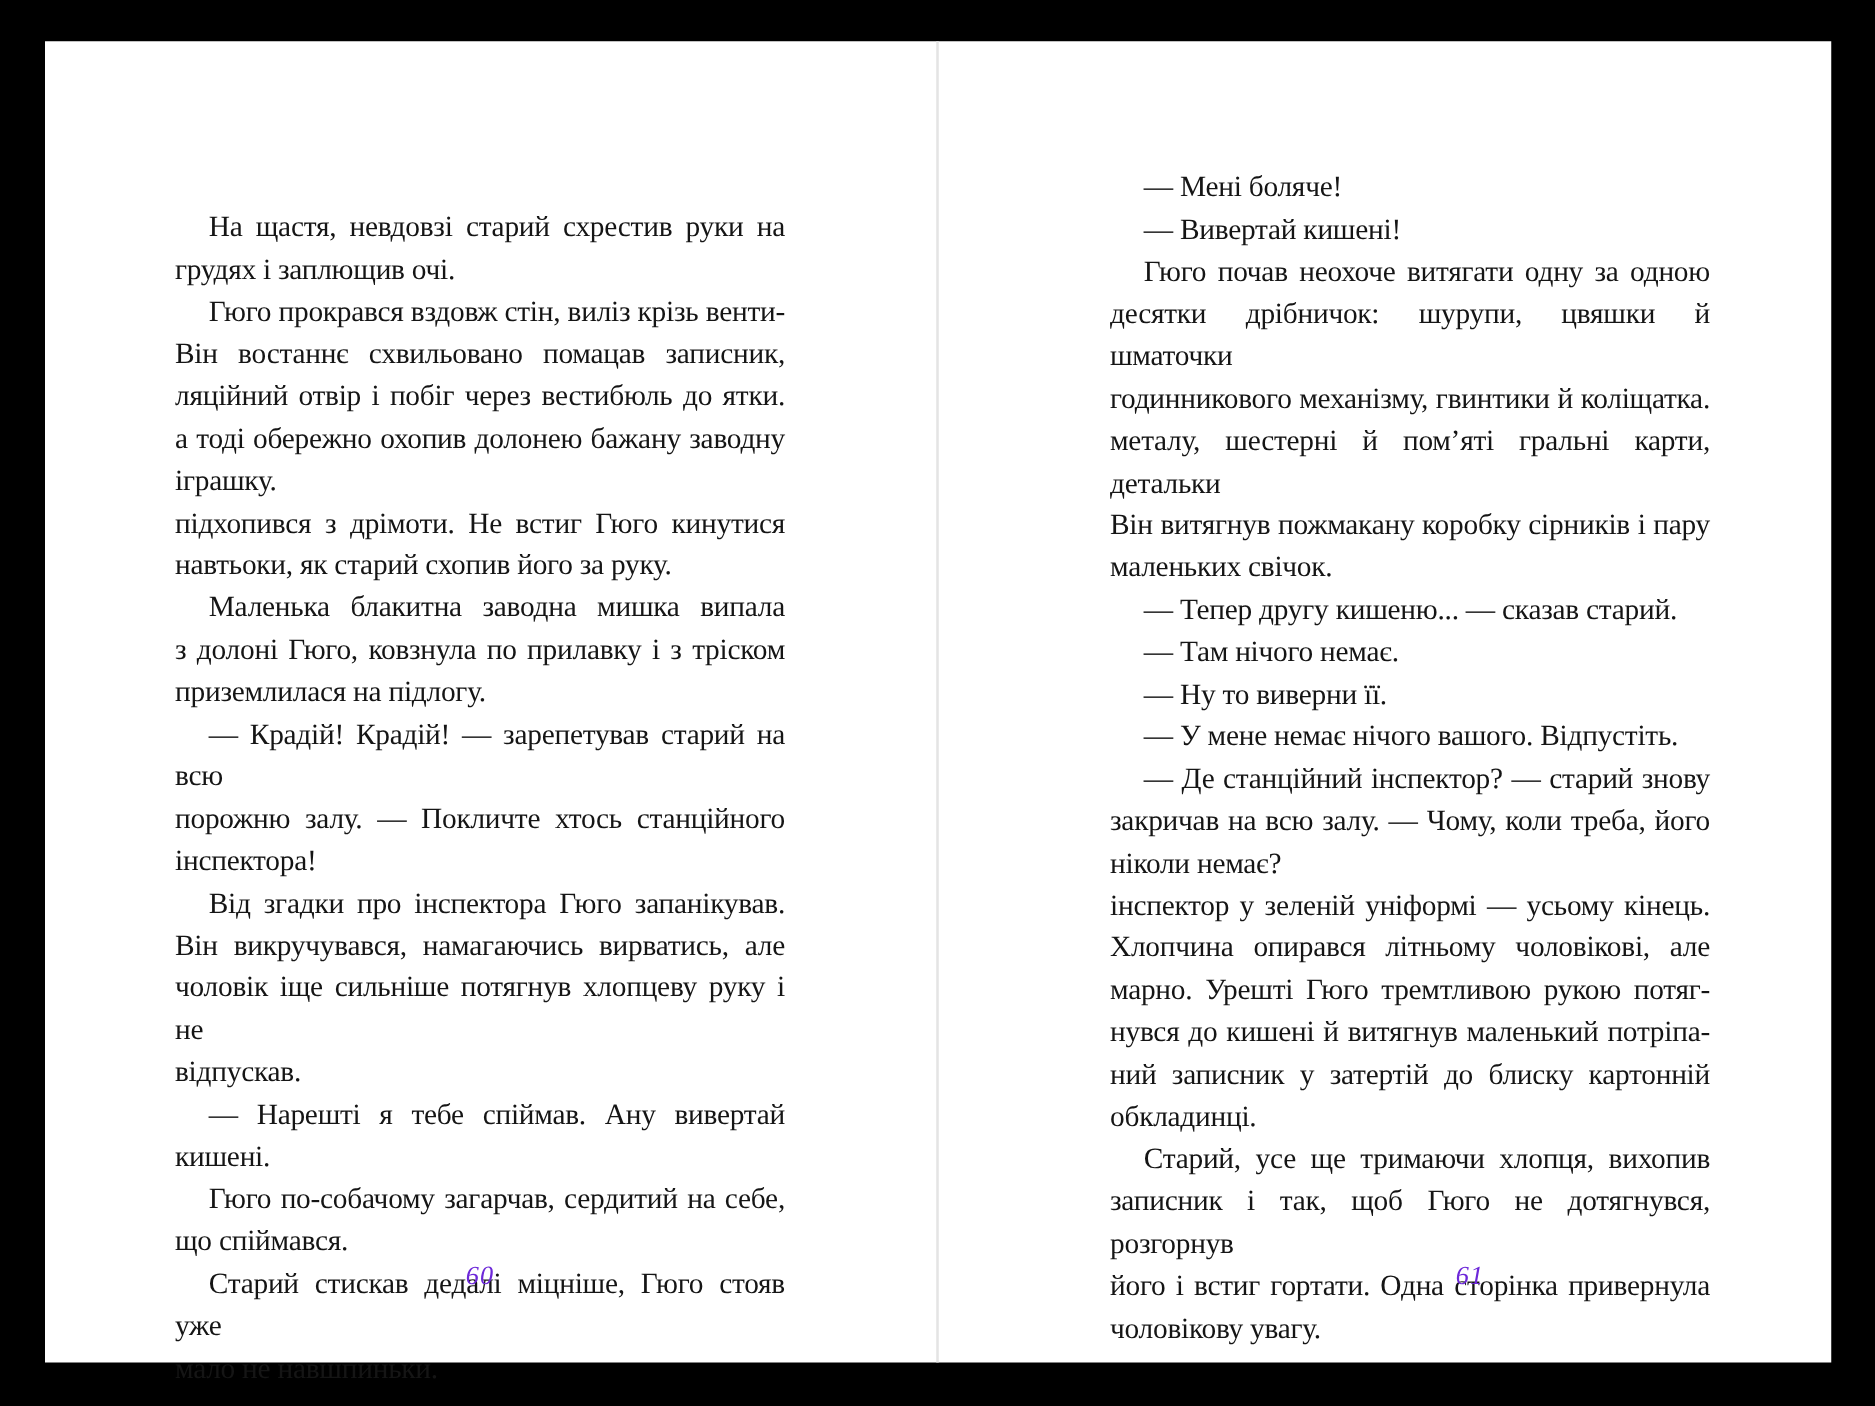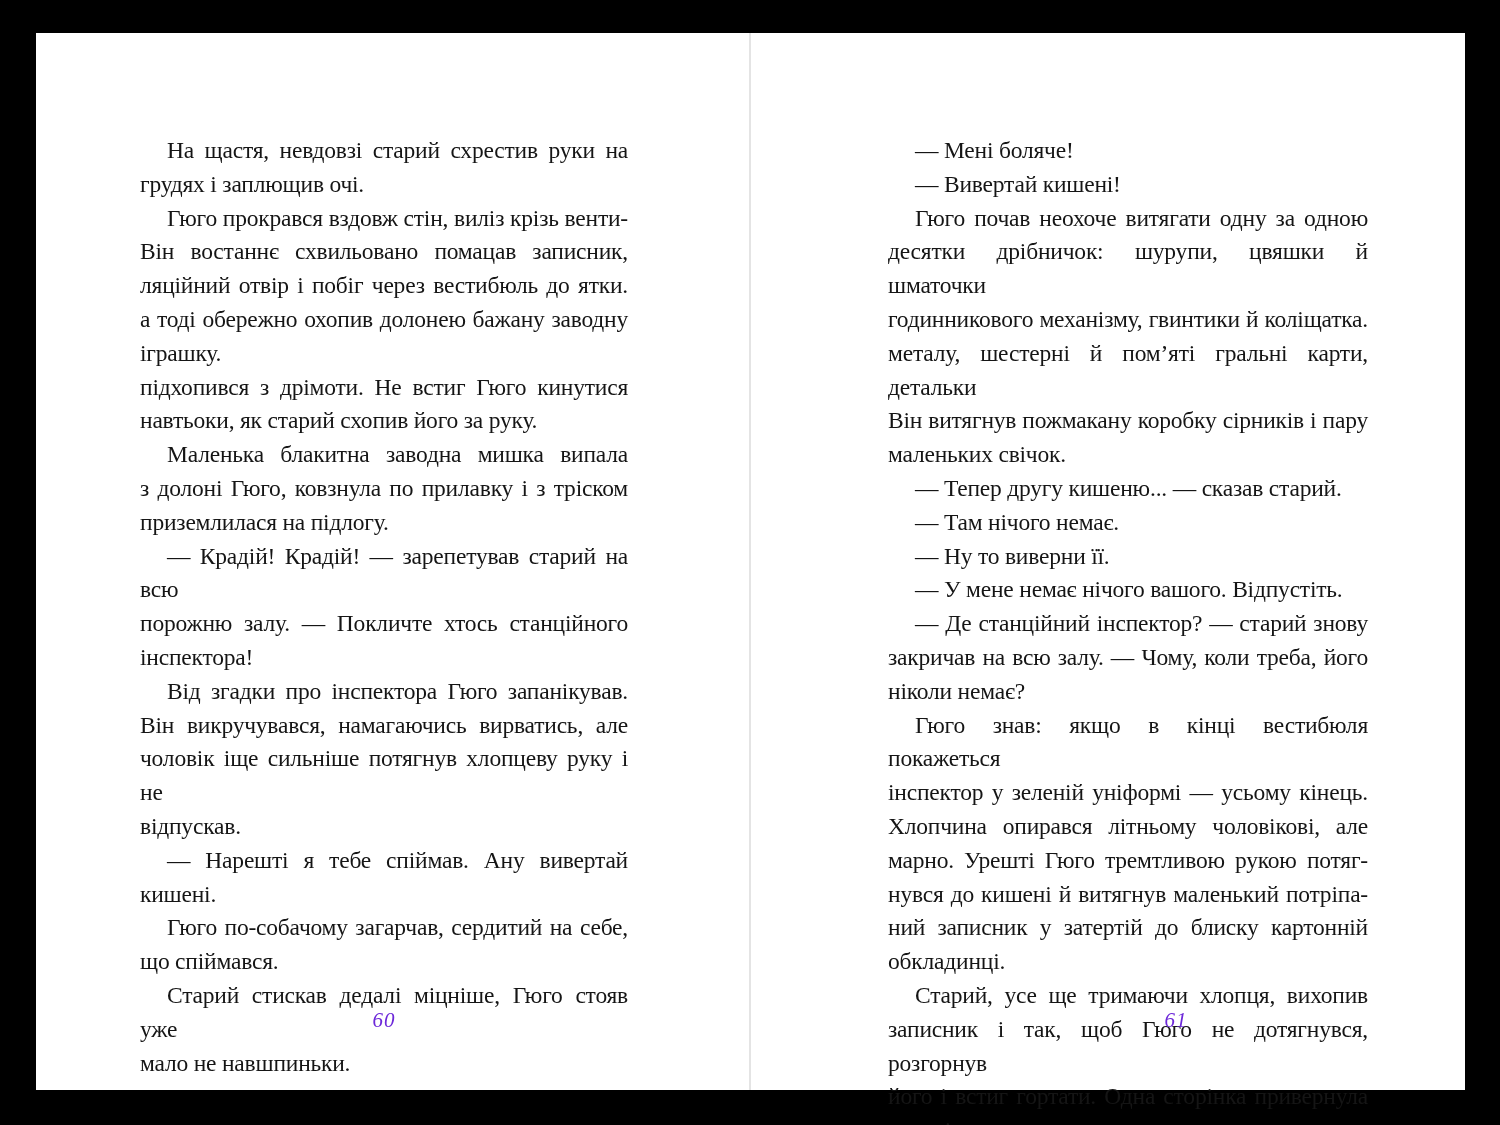--- a/index.html
+++ b/index.html
@@ -34,20 +34,21 @@
     position: absolute;
     top: 101px;
     font-size: 23.5px;
     line-height: 33.8px;
     letter-spacing: -0.2px;
     color: #151515;
   }
   #left-text {
     left: 104px;
     width: 488px;
+    margin-top: 32px;
   }
   #right-text {
     left: 852px;
     width: 480px;
   }
   .para {
     margin: 0;
     padding: 0;
   }
   .line {
@@ -155,21 +156,20 @@
       </div>
       <div class="para">
         <div class="line first">— У мене немає нічого вашого. Відпустіть.</div>
       </div>
       <div class="para">
         <div class="line first jl">— Де станційний інспектор? — старий знову</div>
         <div class="line jl">закричав на всю залу. — Чому, коли треба, його</div>
         <div class="line">ніколи немає?</div>
       </div>
       <div class="para">
-        <div class="line first jl">Гюго знав: якщо в кінці вестибюля покажеться</div>
         <div class="line jl">інспектор у зеленій уніформі — усьому кінець.</div>
         <div class="line jl">Хлопчина опирався літньому чоловікові, але</div>
         <div class="line jl">марно. Урешті Гюго тремтливою рукою потяг-</div>
         <div class="line jl">нувся до кишені й витягнув маленький потріпа-</div>
         <div class="line jl">ний записник у затертій до блиску картонній</div>
         <div class="line">обкладинці.</div>
       </div>
       <div class="para">
         <div class="line first jl">Старий, усе ще тримаючи хлопця, вихопив</div>
         <div class="line jl">записник і так, щоб Гюго не дотягнувся, розгорнув</div>

